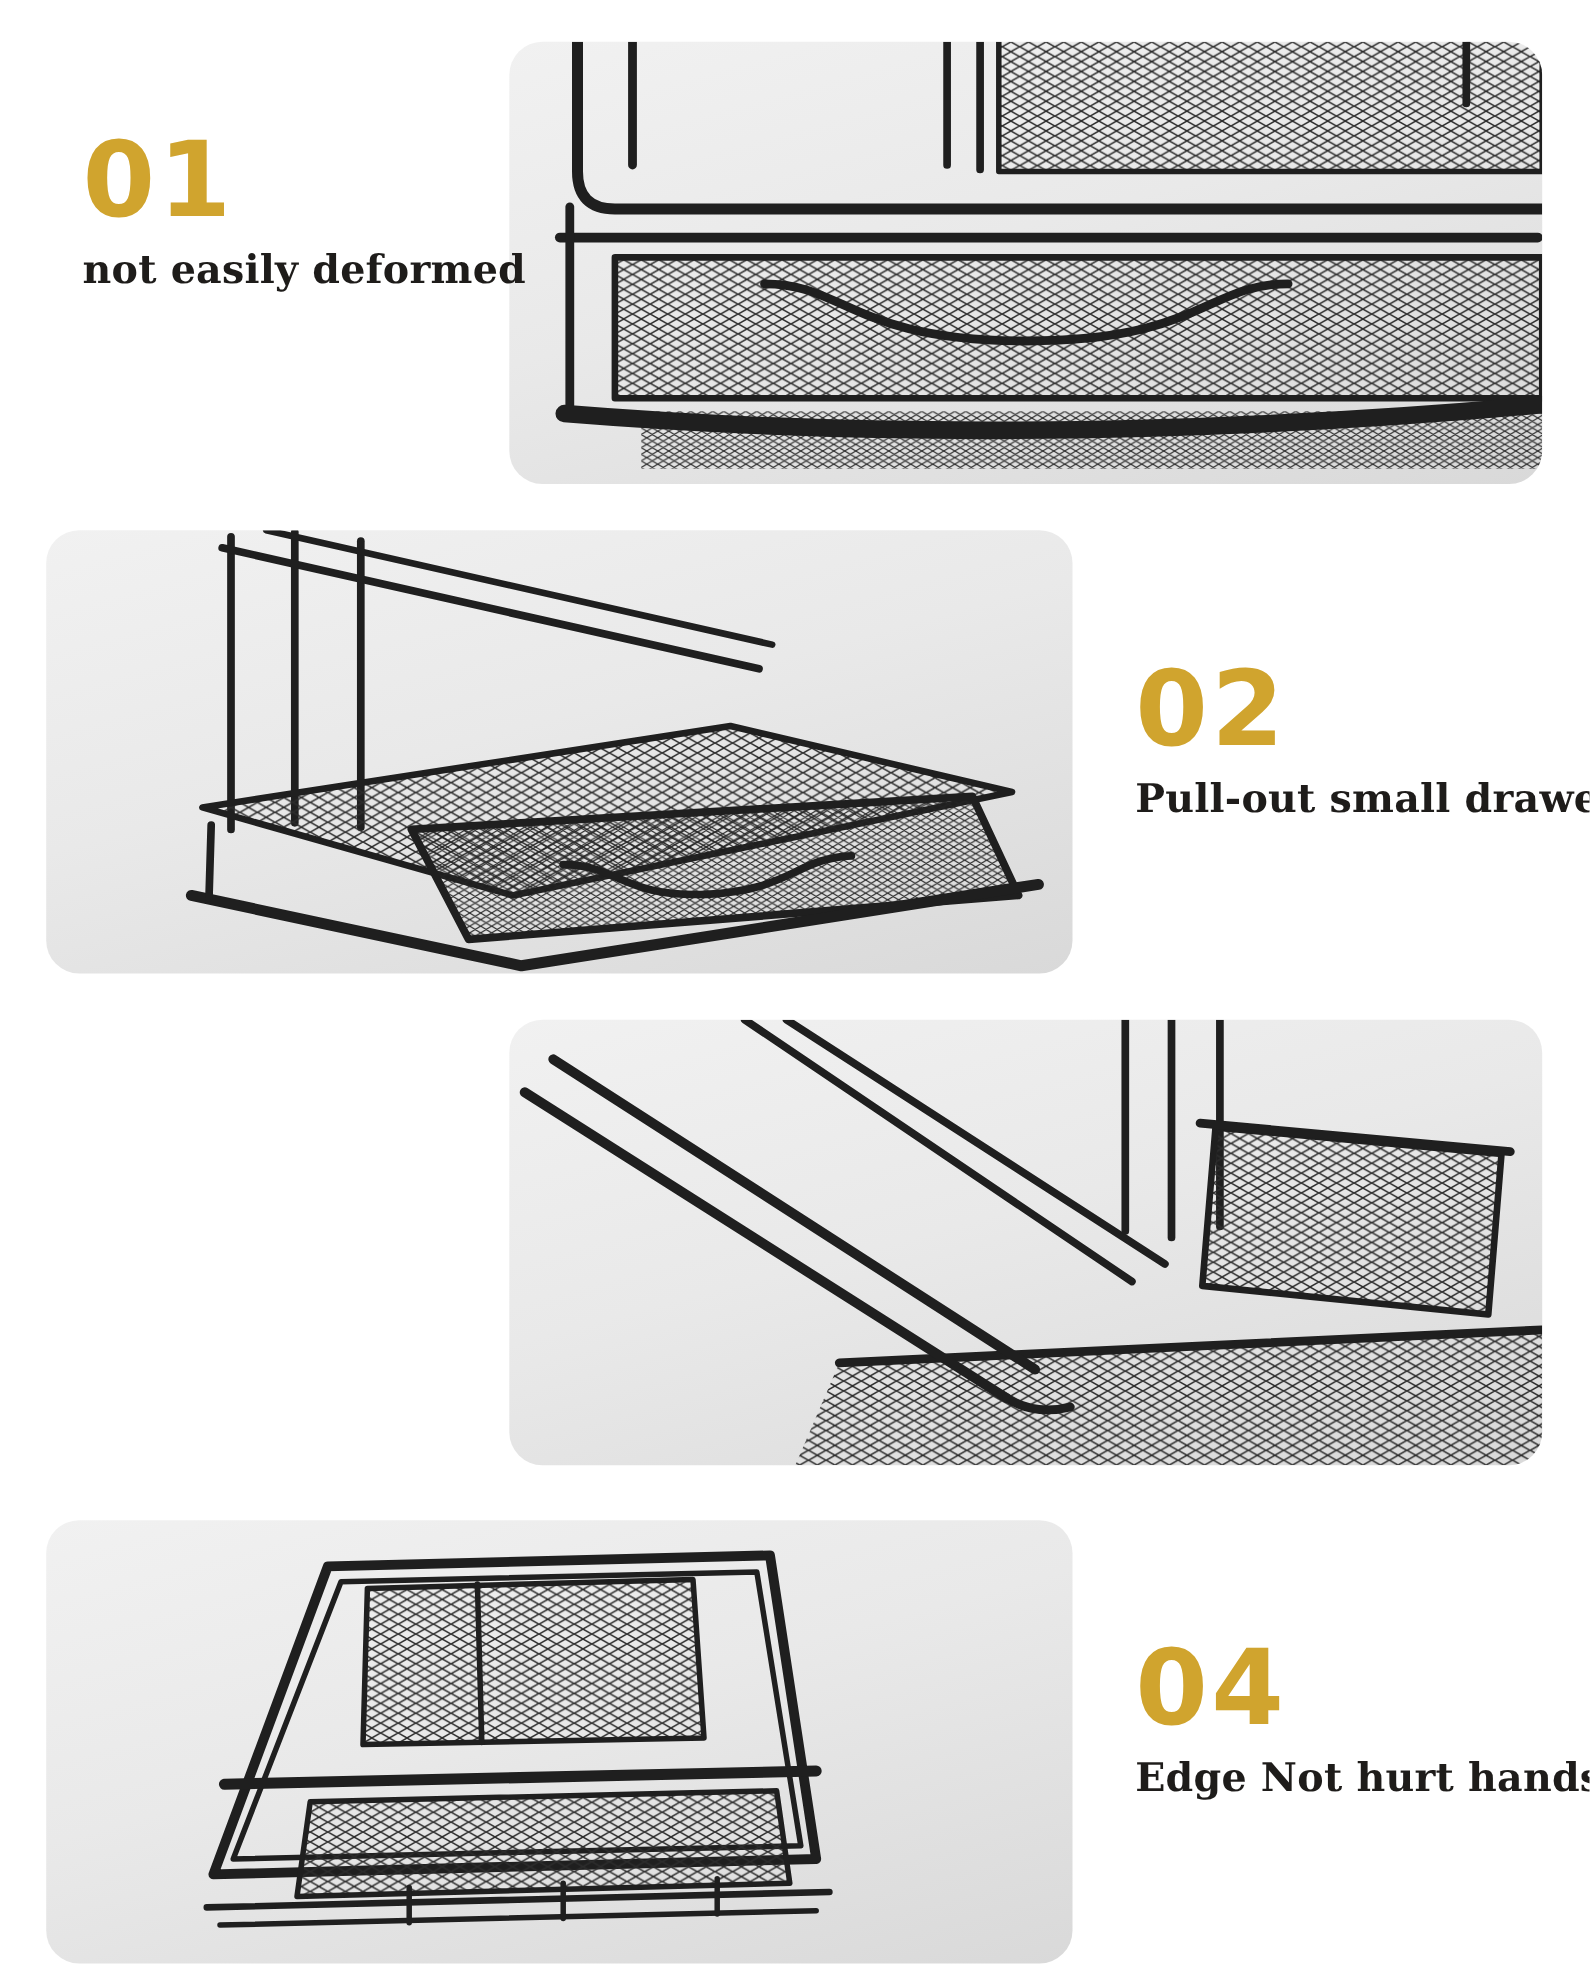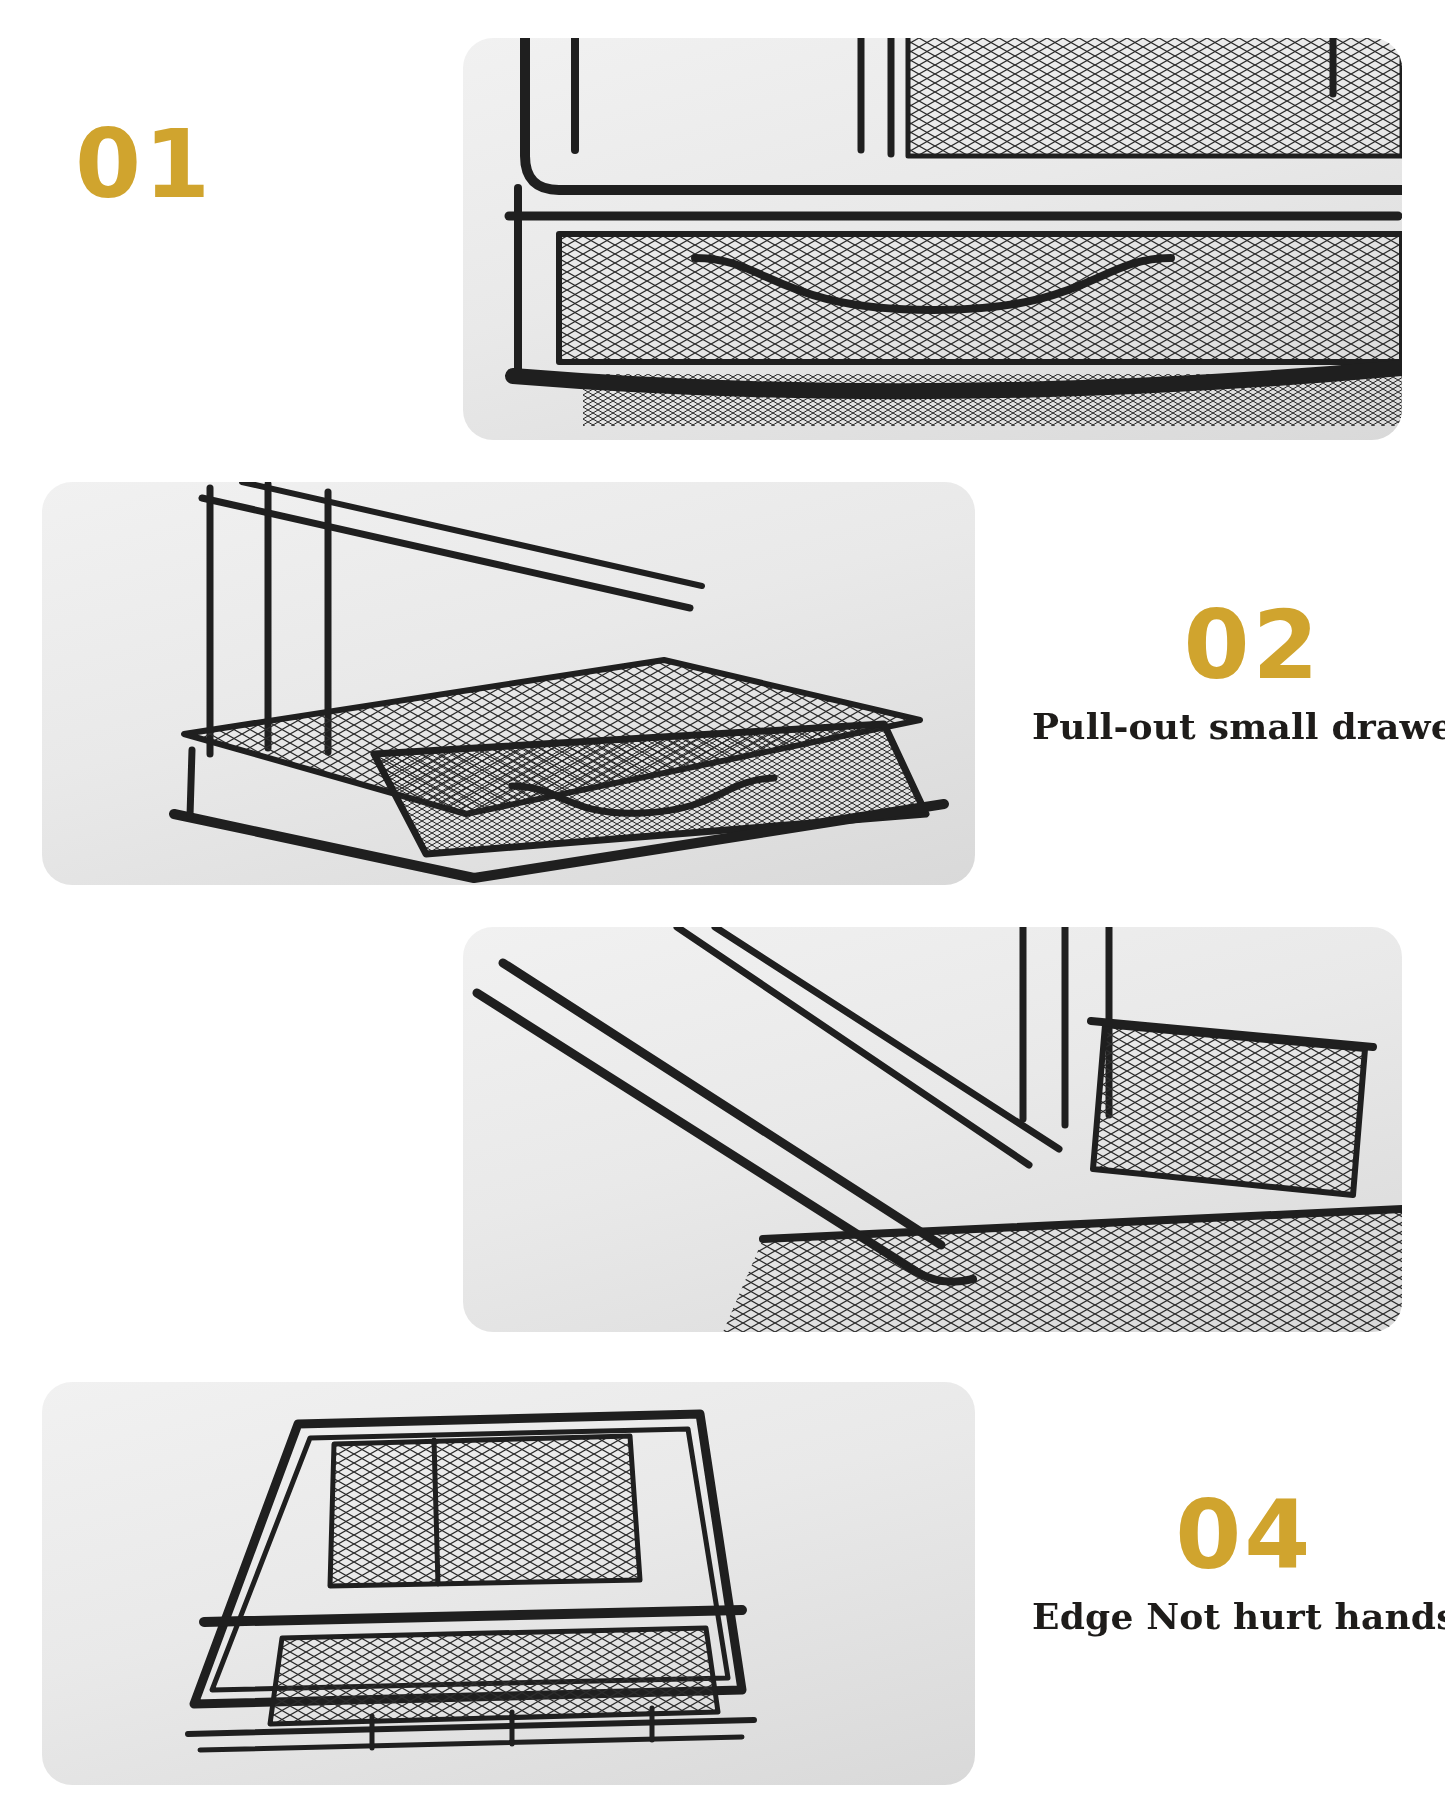--- a/index.html
+++ b/index.html
@@ -41,21 +41,20 @@
   #caption-3 { left: 56px;   top: 1040px; }
   #caption-4 { left: 1032px; top: 1488px; }
 
   .num {
     font-family: "DejaVu Sans", sans-serif;
     font-weight: 700;
     font-size: 95px;
     line-height: 1;
     letter-spacing: 3px;
     color: var(--accent, #D0A42E);
-    text-align: center;
   }
   .cap-lines {
     margin-top: 8px;
     font-family: "DejaVu Serif", serif;
     font-weight: 700;
     font-size: 36px;
     line-height: 1.39;
     letter-spacing: 0.2px;
     color: var(--text, #1E1C1A);
     white-space: nowrap;
@@ -102,20 +101,21 @@
         <path class="w" d="M232 220 C305 220 312 272 470 272 C628 272 635 220 708 220" stroke-width="8"></path>
         <path class="w" d="M55 150 V338" stroke-width="8"></path>
         <rect class="mB fillonly" x="120" y="336" width="819" height="52"></rect>
         <path class="w" d="M50 338 Q470 372 939 330" stroke-width="16"></path>
       </g>
     </svg>
   </section>
   <div class="caption" id="caption-1">
     <div class="num">01</div>
     <div class="cap-lines">
+      <div>not easily deformed</div>
     </div>
   </div>
 
   <section class="photo" id="photo-2" aria-label="organizer-with-pulled-out-drawer-photo">
     <svg viewBox="0 0 933 403" preserveAspectRatio="none">
       <g>
         <path class="w" d="M168 6 V272" stroke-width="7"></path>
         <path class="w" d="M226 2 V266" stroke-width="7"></path>
         <path class="w" d="M286 10 V270" stroke-width="7"></path>
         <path class="w" d="M160 16 L648 126" stroke-width="7"></path>

